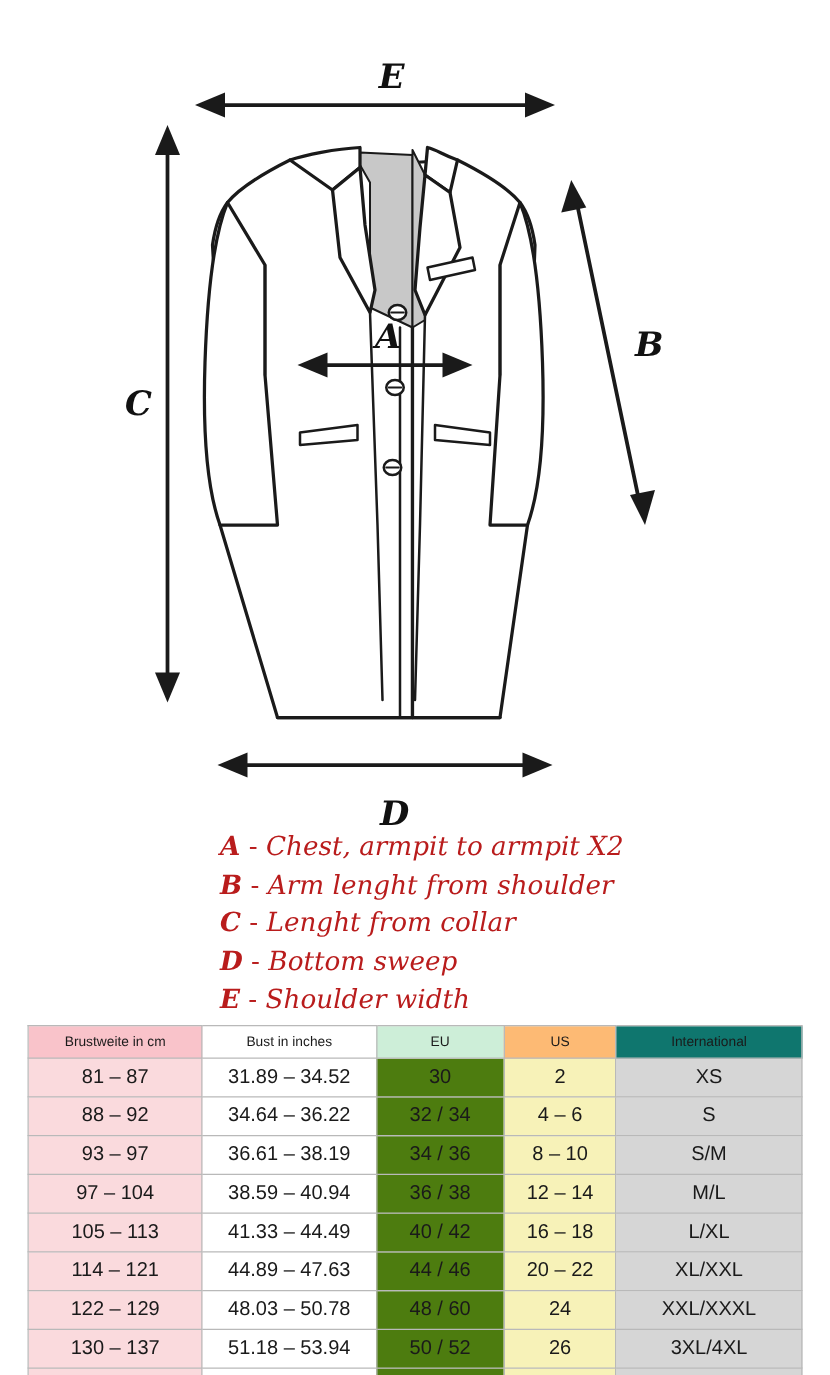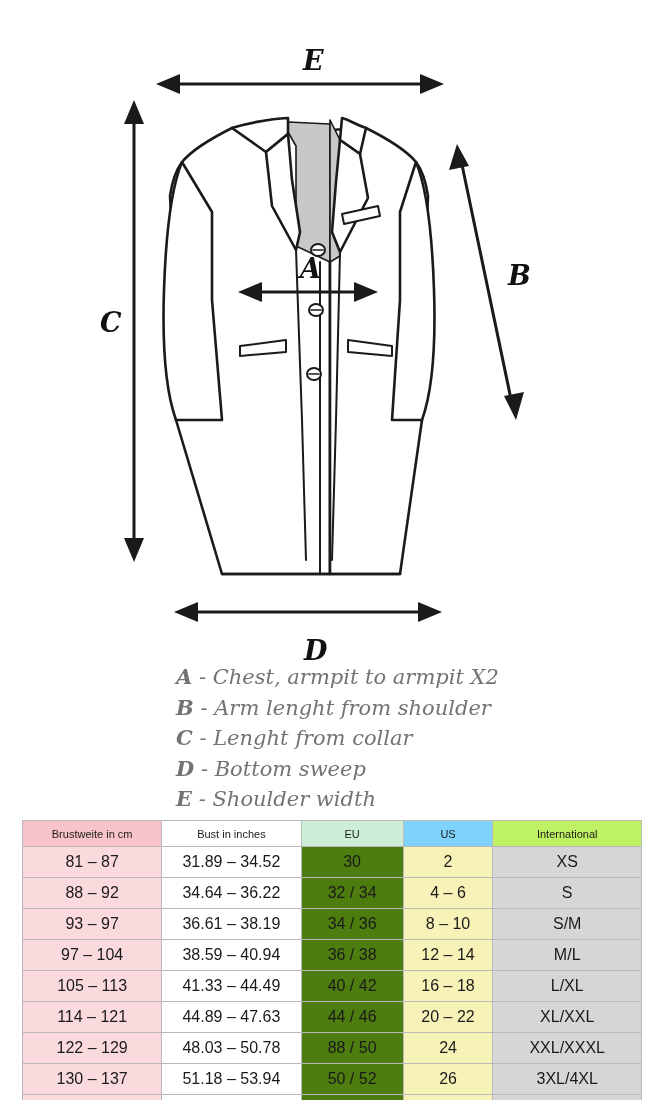--- a/index.html
+++ b/index.html
@@ -32,21 +32,21 @@
     top: 662px;
     left: 0;
     width: 664px;
     padding-left: 176px;
     box-sizing: border-box;
   }
   .legend-row {
     font-family: "DejaVu Serif", serif;
     font-style: italic;
     font-size: 21px;
-    color: #737373;
+    color: #b91c1c;
     line-height: 29.5px;
     white-space: nowrap;
   }
   .legend-row .key {
     font-weight: bold;
     font-style: italic;
   }
   .legend-row .dash {
     font-style: normal;
   }
@@ -81,22 +81,22 @@
 
   .col-bust-cm   { background: #fadadd; }
   .col-bust-in   { background: #ffffff; margin-left: 16px; }
   .col-eu        { background: #4d7c0f; }
   .col-us        { background: #f7f2b8; }
   .col-intl      { background: #d6d6d6; }
 
   .hdr-bust-cm   { background: #f9c3ca; margin-top: 20px; }
   .hdr-bust-in   { background: #ffffff; margin-left: 22px; }
   .hdr-eu        { background: #cdeed8; }
-  .hdr-us        { background: #7dd3fc; margin-top: 27px; }
-  .hdr-intl      { background: #bef264; }
+  .hdr-us        { background: #fdba74; margin-top: 27px; }
+  .hdr-intl      { background: #0f766e; }
 </style>
 </head>
 <body>
 
 <div id="diagram-area">
   <svg width="664" height="660" viewBox="0 0 664 660" xmlns="http://www.w3.org/2000/svg">
     <g stroke="#1a1a1a" fill="none" stroke-width="2.6" stroke-linejoin="round" stroke-linecap="round">
 
       <path d="M232 128
                C 214 137, 192 150, 182 162
@@ -264,21 +264,21 @@
     <tr>
       <td class="col-bust-cm">114 – 121</td>
       <td class="col-bust-in">44.89 – 47.63</td>
       <td class="col-eu">44 / 46</td>
       <td class="col-us">20 – 22</td>
       <td class="col-intl">XL/XXL</td>
     </tr>
     <tr>
       <td class="col-bust-cm">122 – 129</td>
       <td class="col-bust-in">48.03 – 50.78</td>
-      <td class="col-eu">88 / 50</td>
+      <td class="col-eu">48 / 60</td>
       <td class="col-us">24</td>
       <td class="col-intl">XXL/XXXL</td>
     </tr>
     <tr>
       <td class="col-bust-cm">130 – 137</td>
       <td class="col-bust-in">51.18 – 53.94</td>
       <td class="col-eu">50 / 52</td>
       <td class="col-us">26</td>
       <td class="col-intl">3XL/4XL</td>
     </tr>

